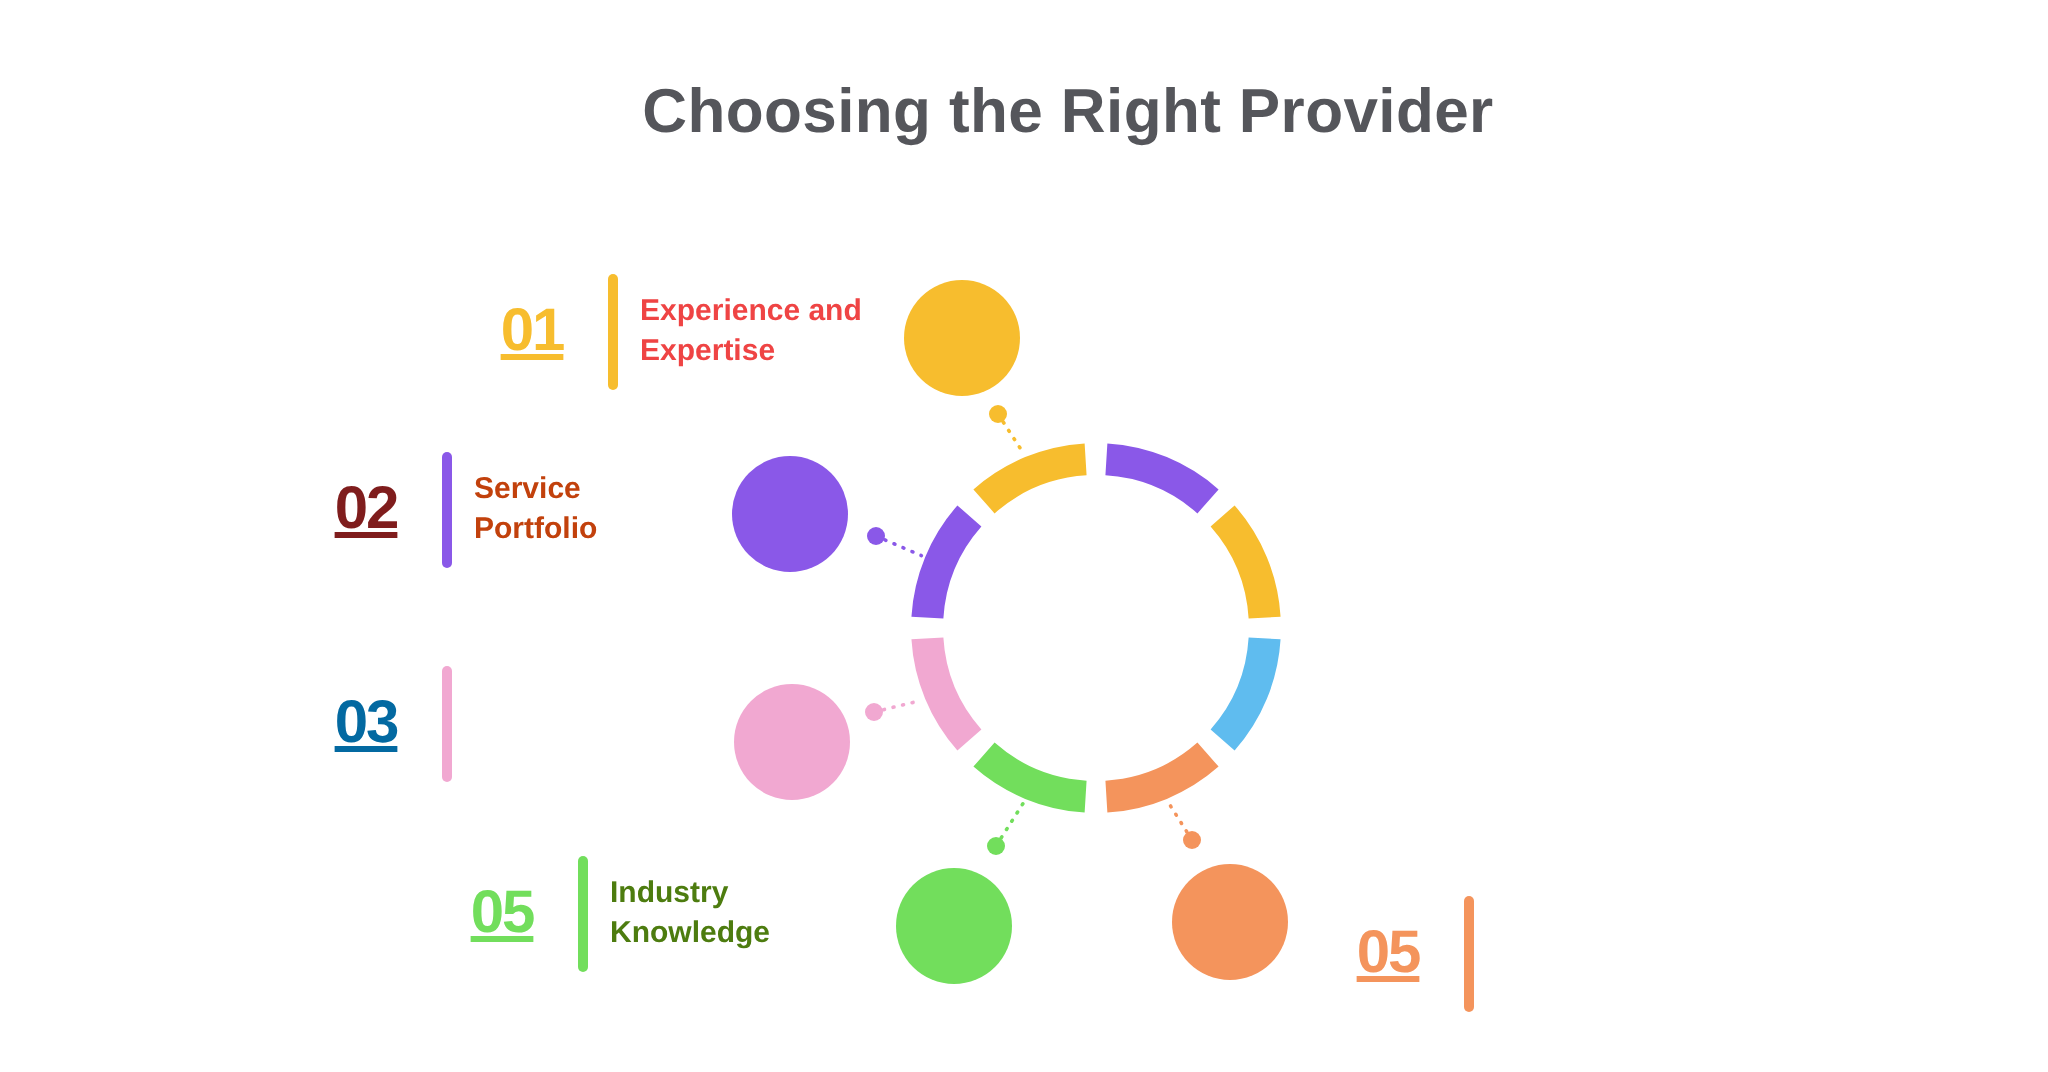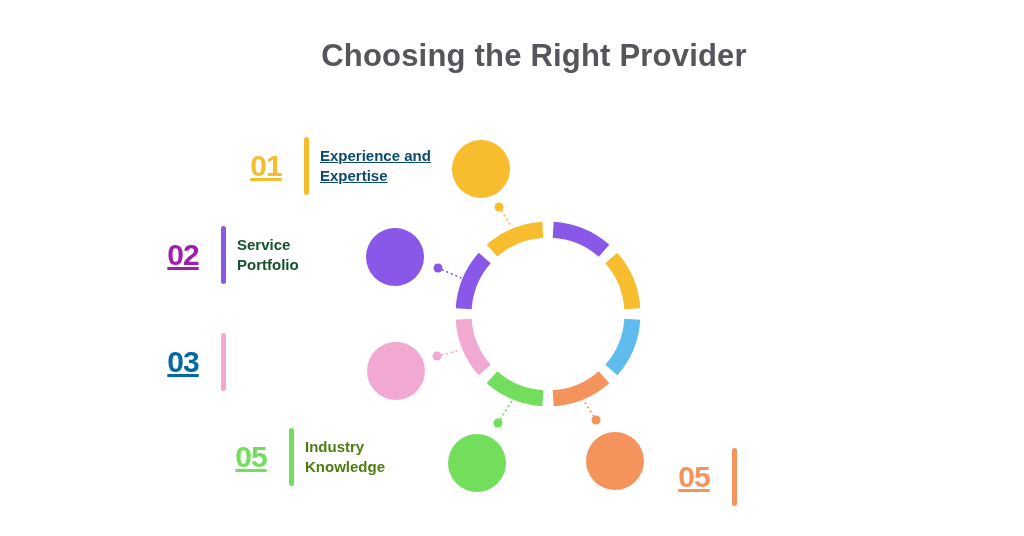--- a/index.html
+++ b/index.html
@@ -71,28 +71,28 @@
 </head>
 <body>
 
 <div class="canvas">
 
   <h1 class="title" style="color: rgb(85, 86, 91);">Choosing the Right Provider</h1>
 
   <div class="item" id="item-1">
     <span class="num" style="color: rgb(247, 189, 46);">01</span>
     <span class="bar" style="background: rgb(247, 189, 46);"></span>
-    <span class="label" style="color: #0c4a6e; text-decoration: underline;">Experience and
+    <span class="label" style="color: #ef4444;">Experience and
 Expertise</span>
   </div>
 
   <div class="item" id="item-2">
-    <span class="num" style="color: #a21caf;">02</span>
+    <span class="num" style="color: #7f1d1d;">02</span>
     <span class="bar" style="background: rgb(138, 88, 232);"></span>
-    <span class="label" style="color: #14532d;">Service
+    <span class="label" style="color: #c2410c;">Service
 Portfolio</span>
   </div>
 
   <div class="item" id="item-3">
     <span class="num" style="color: #0369a1;">03</span>
     <span class="bar" style="background: rgb(241, 168, 209);"></span>
   </div>
 
   <div class="item" id="item-4">
     <span class="num" style="color: rgb(114, 222, 92);">05</span>

